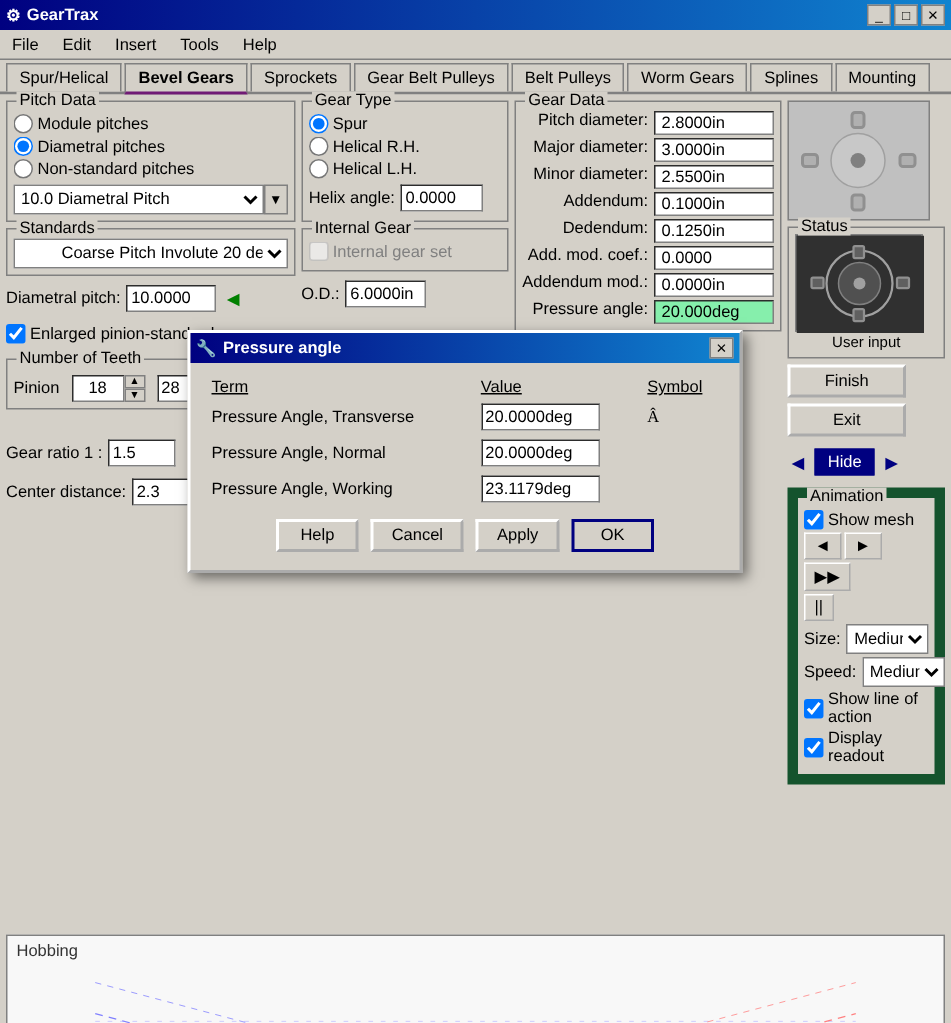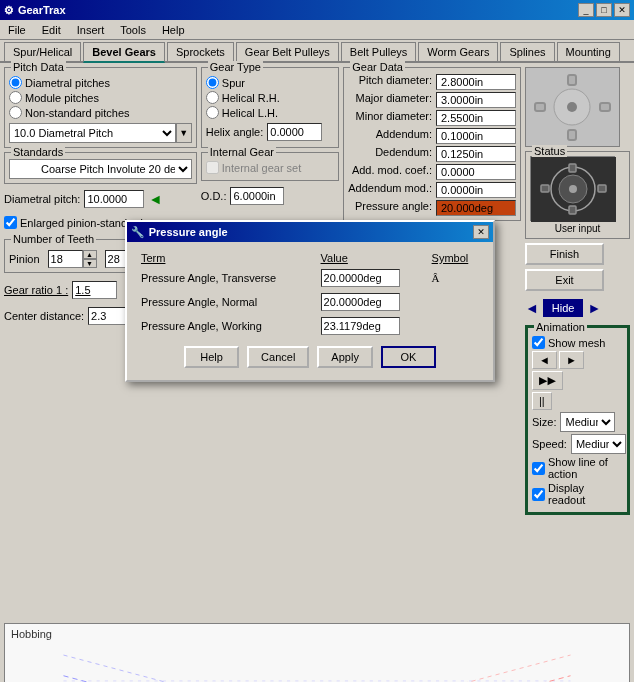--- a/index.html
+++ b/index.html
@@ -52,21 +52,21 @@
       padding: 3px 8px;
       border: 1px solid #808080;
       border-bottom: none;
       background: #d4d0c8;
       cursor: pointer;
       margin-right: 2px;
       font-size: 11px;
     }
     .tab.active {
       background: #d4d0c8;
-      border-bottom: 2px solid #0f766e;
+      border-bottom: 2px solid #701a75;
       margin-bottom: -2px;
       z-index: 1;
       font-weight: bold;
     }
 
     
     .main-content {
       display: flex;
       background: #d4d0c8;
       padding: 4px;
@@ -117,21 +117,21 @@
       border: 1px inset #808080;
       height: 18px;
       font-size: 11px;
       padding: 1px 2px;
     }
 
     .field-row { display: flex; align-items: center; gap: 4px; margin: 2px 0; }
 
     
     .spinbox { display: flex; align-items: center; }
-    .spinbox input { width: 40px; }
+    .spinbox input { width: 40px; text-align: center; }
     .spin-btns { display: flex; flex-direction: column; }
     .spin-btn { width: 14px; height: 9px; border: 1px solid #808080; background: #d4d0c8; font-size: 7px; cursor: pointer; display: flex; align-items: center; justify-content: center; line-height: 1; }
 
     
     .middle-panel {
       width: 140px;
       display: flex;
       flex-direction: column;
       gap: 4px;
     }
@@ -199,21 +199,21 @@
       background: #f8f8f8;
       margin: 0 4px 4px 4px;
       height: 240px;
       position: relative;
       overflow: hidden;
     }
     .hobbing-label { position: absolute; top: 4px; left: 6px; font-size: 11px; color: #333; }
 
     
     .animation-group {
-      border: 3px solid #14532d;
+      border: 7px solid #14532d;
       padding: 6px 4px 4px 4px;
       position: relative;
     }
     .animation-group-title {
       position: absolute; top: -7px; left: 6px;
       background: #d4d0c8; padding: 0 2px;
     }
     .anim-btn-row { display: flex; gap: 2px; margin: 2px 0; }
     .anim-btn {
       background: #d4d0c8;
@@ -315,26 +315,26 @@
   <div class="tab">Mounting</div>
 </div>
 
 <div class="main-content">
 
   <div class="left-panel">
 
     <div class="group-box">
       <span class="group-box-title">Pitch Data</span>
       <div class="radio-row">
+        <input type="radio" name="pitch" style="">
+        <span>Module pitches</span>
+      </div>
+      <div class="radio-row">
         <input type="radio" name="pitch" checked="" style="">
         <span>Diametral pitches</span>
-      </div>
-      <div class="radio-row">
-        <input type="radio" name="pitch" style="">
-        <span>Module pitches</span>
       </div>
       <div class="radio-row">
         <input type="radio" name="pitch" style="">
         <span>Non-standard pitches</span>
       </div>
       <div style="display:flex;align-items:center;margin-top:4px;">
         <select style="flex:1;">
           <option>10.0 Diametral Pitch</option>
         </select>
         <button class="spin-btn" style="width:16px;height:20px;font-size:9px;">▼</button>
@@ -367,21 +367,21 @@
           <input type="text" value="18" style="width: 35px;">
           <div class="spin-btns">
             <button class="spin-btn">▲</button>
             <button class="spin-btn">▼</button>
           </div>
         </div>
         <input type="text" value="28" style="width: 35px;">
       </div>
     </div>
 
-    <div class="field-row" style="margin-top:4px;text-decoration:underline;">
+    <div class="field-row" style="margin-top:16px;">
       <span>Gear ratio 1 :</span>
       <input type="text" value="1.5" style="width: 45px;">
     </div>
 
     <div class="field-row">
       <span>Center distance:</span>
       <input type="text" value="2.3" style="width: 45px;">
     </div>
   </div>
 
@@ -434,21 +434,21 @@
         <span class="gear-data-value">2.5500in</span>
         <span class="gear-data-label">Addendum:</span>
         <span class="gear-data-value">0.1000in</span>
         <span class="gear-data-label">Dedendum:</span>
         <span class="gear-data-value">0.1250in</span>
         <span class="gear-data-label">Add. mod. coef.:</span>
         <span class="gear-data-value">0.0000</span>
         <span class="gear-data-label">Addendum mod.:</span>
         <span class="gear-data-value">0.0000in</span>
         <span class="gear-data-label">Pressure angle:</span>
-        <span class="gear-data-value" style="background:#c2410c;">20.000deg</span>
+        <span class="gear-data-value" style="background:#86efac;">20.000deg</span>
       </div>
     </div>
   </div>
 
   <div class="far-right-panel">
 
     <div class="gear-image">
       <svg width="85" height="75" viewBox="0 0 85 75">
         <circle cx="42" cy="37" r="28" fill="none" stroke="#c0c0c0" stroke-width="2"></circle>
         <circle cx="42" cy="37" r="18" fill="#c8c8c8" stroke="#a0a0a0" stroke-width="1"></circle>

